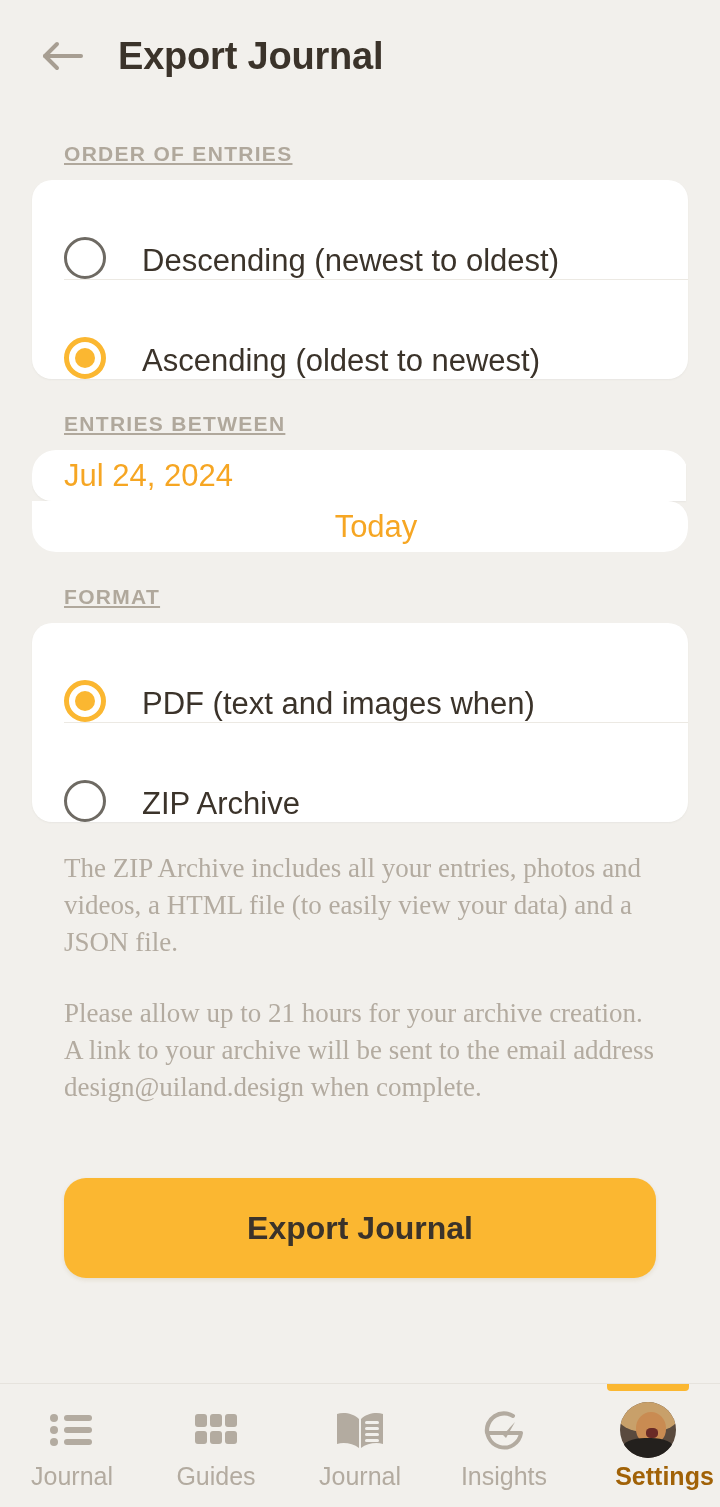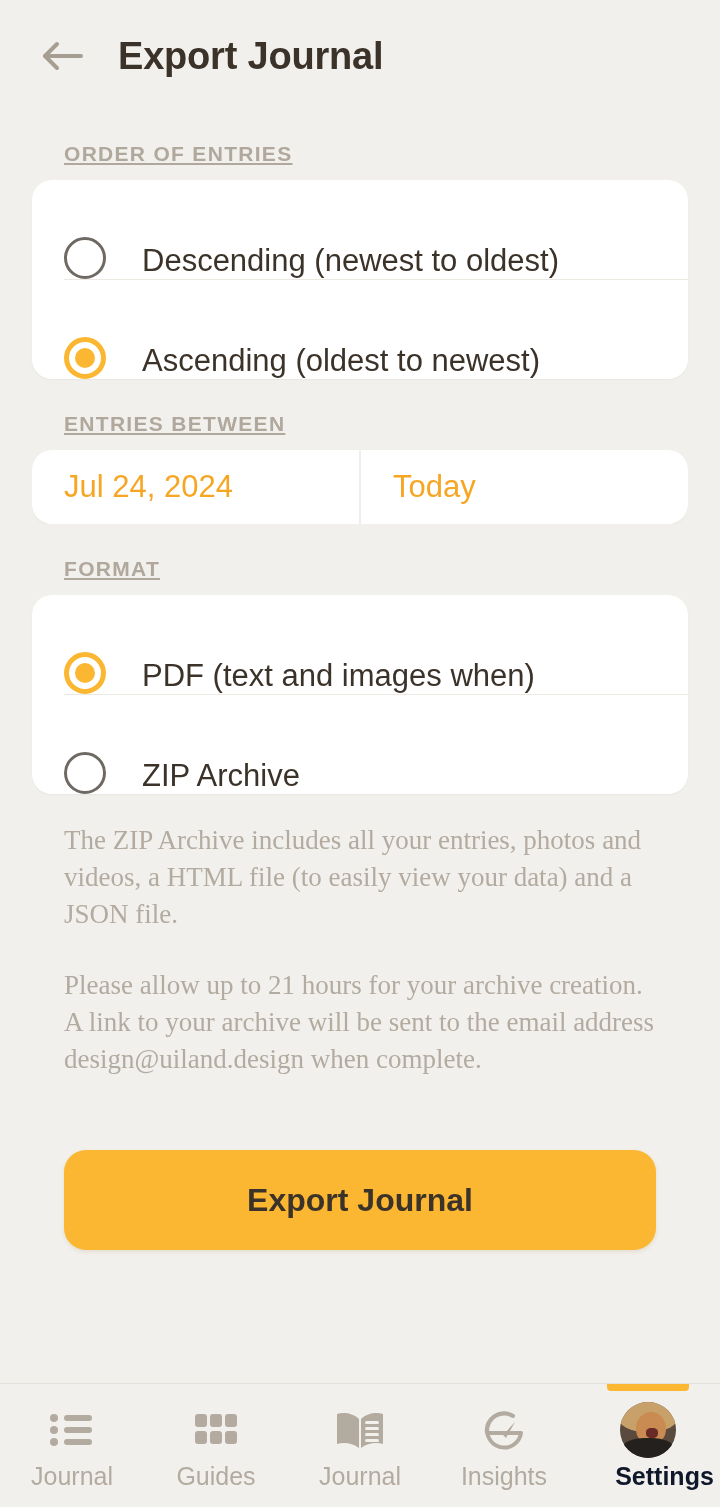--- a/index.html
+++ b/index.html
@@ -98,36 +98,37 @@
   .radio-label {
     font-size:31px;
     color:#3b332a;
     margin-left:36px;
     white-space:nowrap;
   }
 
   
   .date-card {
     display:flex;
-    height:74px;
+    height:102px;
     background:transparent;
-    border-radius:12px;
+    border-radius:24px;
     overflow:hidden;
     box-shadow:none;
+    flex-direction:column;
   }
   .date-field {
     flex:1 1 0;
     background:#ffffff;
     display:flex; align-items:center;
     padding-left:32px;
     cursor:pointer;
     box-shadow:0 1px 2px rgba(120,110,95,0.07);
   }
   .date-field.left  { border-radius:20px 0 0 20px; margin-right:2px; }
-  .date-field.right { border-radius:0 20px 20px 0; }
+  .date-field.right { border-radius:0 20px 20px 0;justify-content:center; }
   .date-text {
     font-size:31px;
     color:#f6a623;
     white-space:nowrap;
   }
 
   
   .note {
     font-size:27px;
     line-height:37px;
@@ -184,21 +185,21 @@
     height:48px;
     display:flex; align-items:center; justify-content:center;
     margin-bottom:8px;
   }
   .tab-label {
     font-size:25px;
     color:#b3aba0;
     white-space:nowrap;
   }
   .tab.active .tab-label {
-    color:#0f172a;
+    color:#a16207;
     font-weight:700;
     margin-left:33px;
   }
 
   
   .avatar {
     width:56px; height:56px;
     border-radius:50%;
     overflow:hidden;
     background:#5a4a3e;

